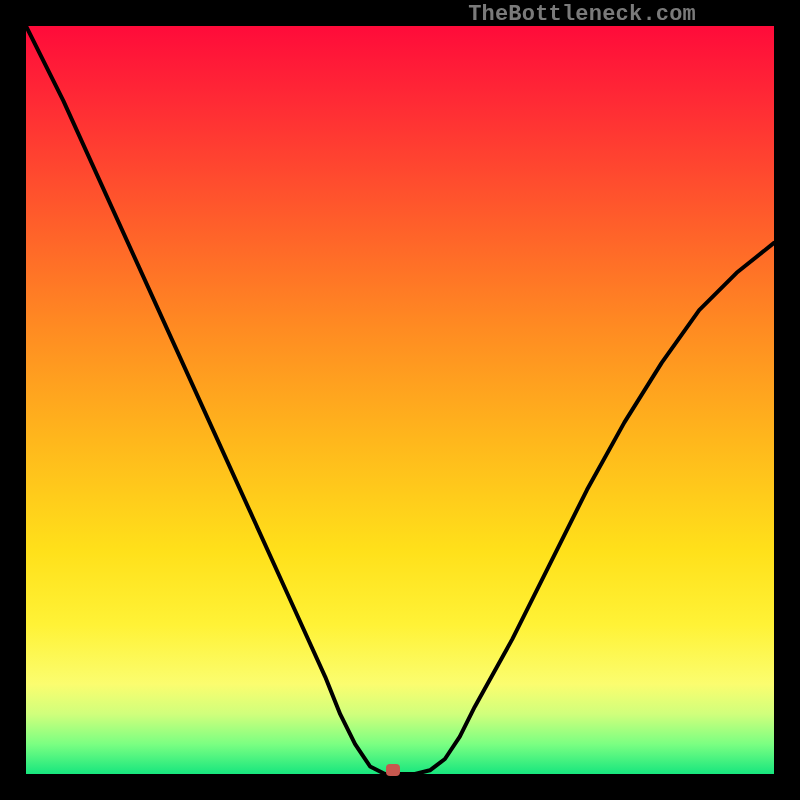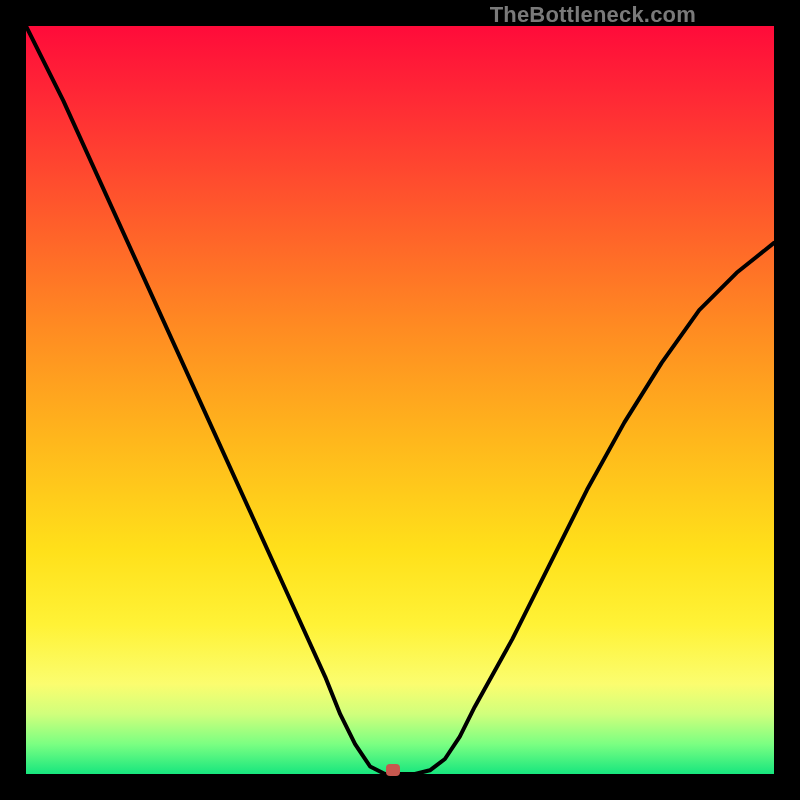--- a/index.html
+++ b/index.html
@@ -9,20 +9,21 @@
     height: 800px;
     overflow: hidden;
     background: #000;
     font-family: Arial, Helvetica, sans-serif;
   }
   .frame {
     position: relative;
     width: 708px;
     height: 800px;
     background: #000;
+    font-family: Liberation Mono, monospace;
   }
   .watermark {
     position: absolute;
     top: 2px;
     right: 12px;
     color: #7a7a7a;
     font-size: 22px;
     font-weight: 600;
     letter-spacing: 0.2px;
     z-index: 5;

